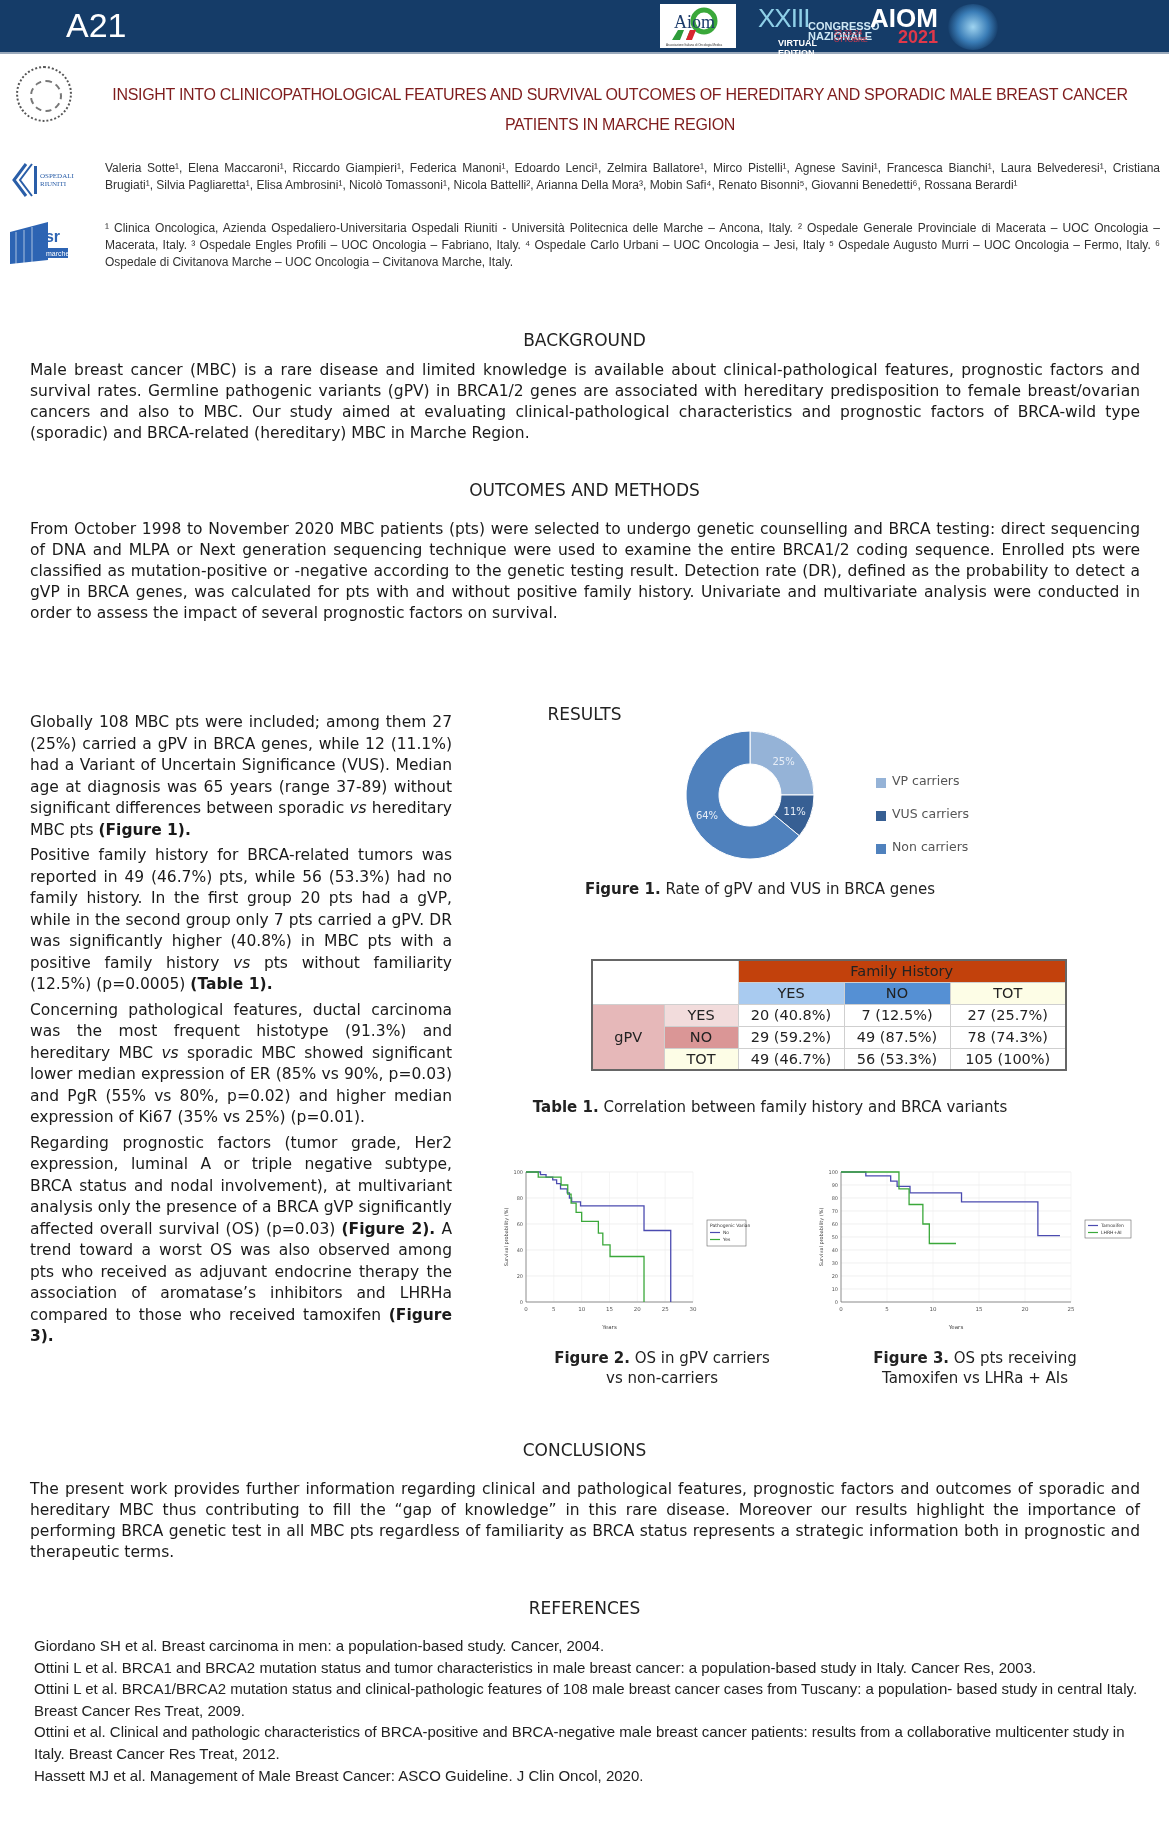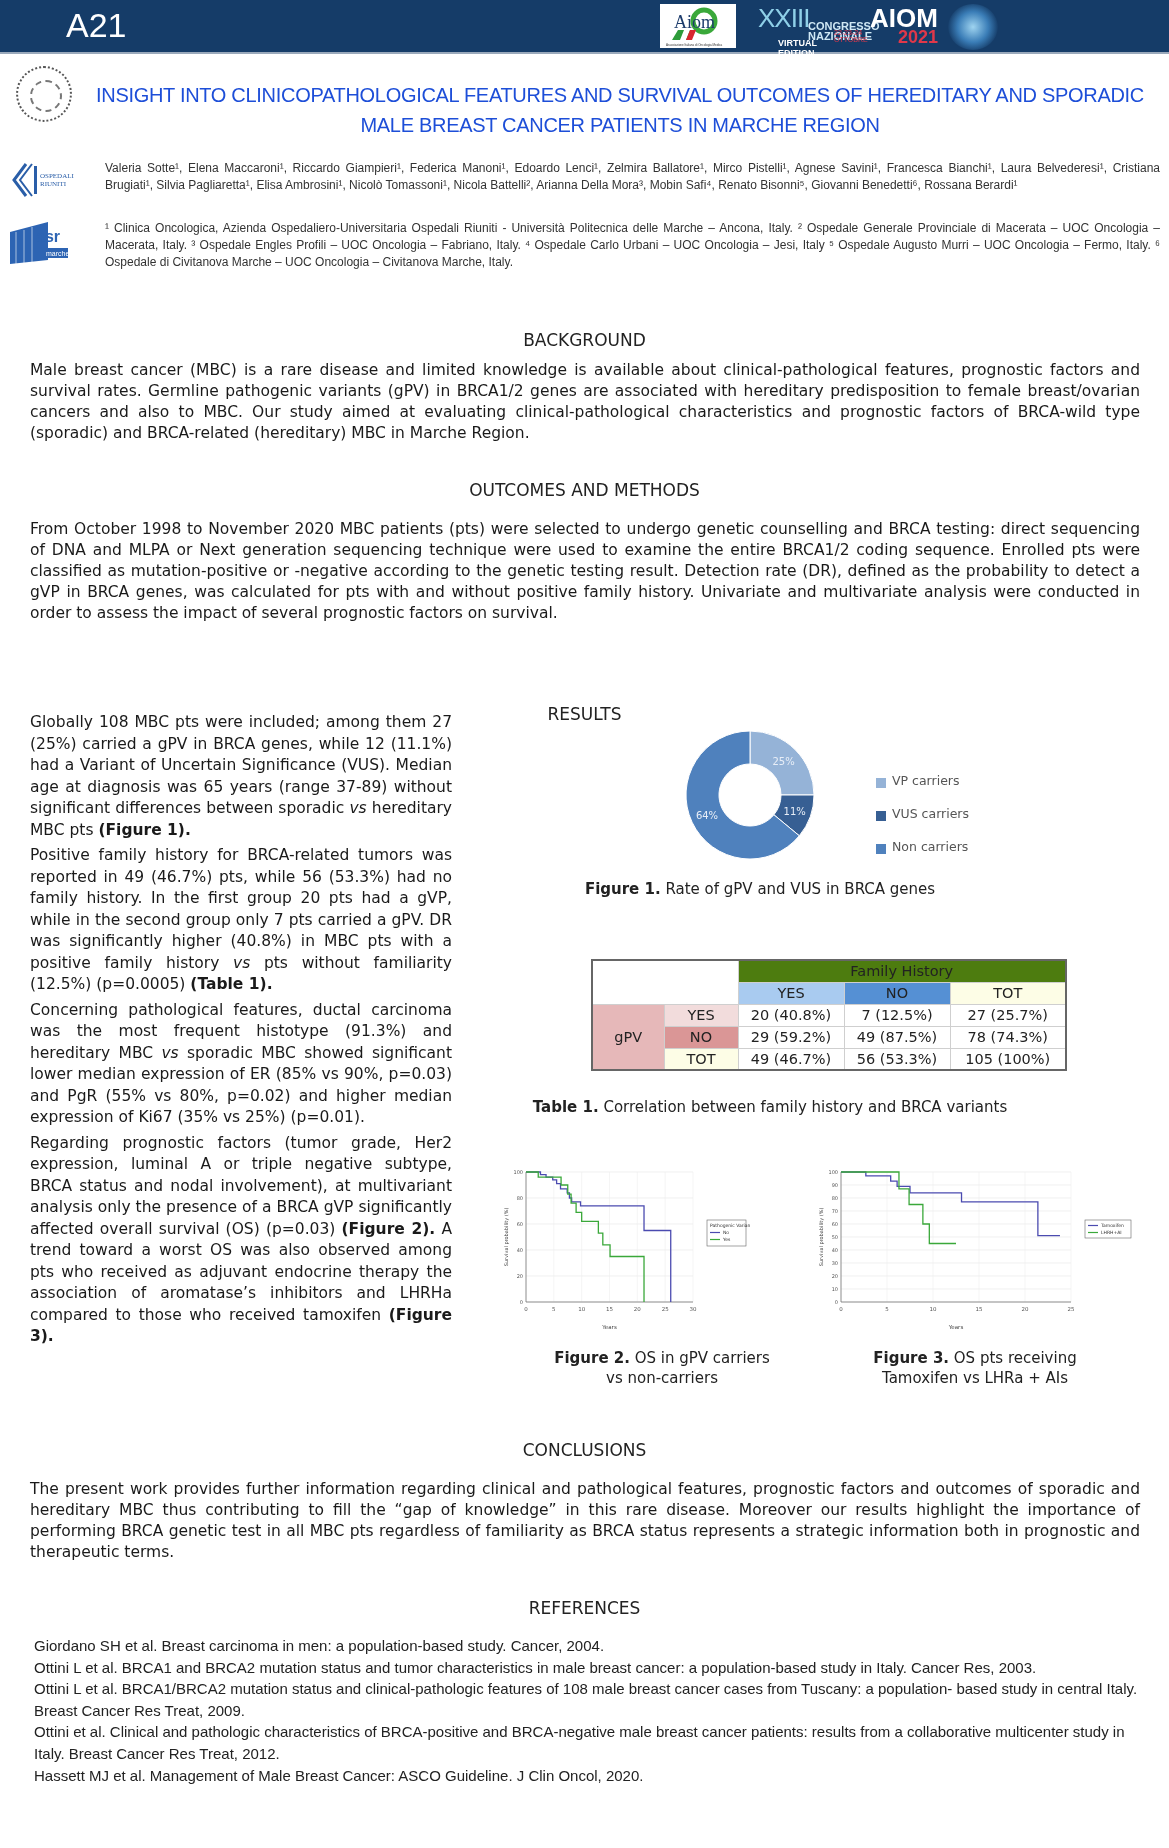--- a/index.html
+++ b/index.html
@@ -10,39 +10,39 @@
   .congress { position: absolute; left: 758px; top: 3px; height: 46px; color: #fff; font-family: "Liberation Sans", sans-serif; }
   .congress .xxiii { position: absolute; left: 0; top: 0; font-size: 26px; font-weight: normal; color: #8fd0e8; letter-spacing: -1px; }
   .congress .cn { position: absolute; left: 50px; top: 18px; font-size: 11px; line-height: 10px; font-weight: bold; color: #cfe8f5; }
   .congress .aiomtxt { position: absolute; left: 112px; top: 0; font-size: 26px; font-weight: bold; color: #ffffff; }
   .congress .dates { position: absolute; left: 76px; top: 26px; font-size: 7px; color: #e0384a; }
   .congress .year { position: absolute; left: 140px; top: 24px; font-size: 18px; font-weight: bold; color: #e0384a; }
   .congress .ve { position: absolute; left: 20px; top: 35px; font-size: 9px; font-weight: bold; color: #ffffff; }
   .globe { position: absolute; left: 948px; top: 4px; width: 50px; height: 46px; border-radius: 50%; background: radial-gradient(circle at 50% 50%, #9fd4f0 0%, #3a7db7 45%, #153c68 75%); }
   .seal { position: absolute; left: 16px; top: 66px; width: 56px; height: 56px; border-radius: 50%; border: 2px dotted #555; }
   .seal::after { content: ""; position: absolute; left: 12px; top: 12px; width: 28px; height: 28px; border-radius: 50%; border: 2px dashed #777; }
-  .title { position: absolute; left: 90px; top: 80px; width: 1060px; text-align: center; font-family: "Liberation Sans", sans-serif; font-size: 20px; line-height: 30px; color: #1d4ed8; letter-spacing: -0.3px; }
+  .title { position: absolute; left: 90px; top: 80px; width: 1060px; text-align: center; font-family: "Liberation Sans", sans-serif; font-size: 16px; line-height: 30px; color: #7f1d1d; letter-spacing: -0.3px; }
   .logo-or { position: absolute; left: 10px; top: 160px; width: 70px; height: 40px; }
   .logo-asr { position: absolute; left: 10px; top: 220px; width: 58px; height: 46px; }
   .authors { position: absolute; left: 105px; top: 160px; width: 1055px; font-family: "Liberation Sans", sans-serif; font-size: 12px; line-height: 17px; color: #333; text-align: justify; }
   .affil { position: absolute; left: 105px; top: 220px; width: 1055px; font-family: "Liberation Sans", sans-serif; font-size: 12px; line-height: 17px; color: #333; text-align: justify; }
   .sec-title { position: absolute; left: 0; width: 1169px; text-align: center; font-size: 17px; color: #222; }
   .para { position: absolute; left: 30px; width: 1110px; font-size: 15.5px; line-height: 21px; text-align: justify; color: #1a1a1a; }
   .results-col { position: absolute; left: 30px; top: 712px; width: 422px; font-size: 15.5px; line-height: 21.5px; text-align: justify; }
   .results-col p { margin-bottom: 4px; }
   .results-col b { font-weight: bold; }
   .fig1 { position: absolute; left: 680px; top: 728px; width: 300px; height: 135px; }
   .legend1 { position: absolute; left: 876px; top: 755px; font-size: 12.5px; color: #555; }
   .legend1 .li { display: flex; align-items: flex-end; height: 33px; }
   .legend1 .sw { width: 10px; height: 10px; margin-right: 6px; }
   .caption { position: absolute; font-size: 15px; color: #222; text-align: center; }
   .caption b { font-weight: bold; }
   table.t1 { position: absolute; left: 591px; top: 959px; border-collapse: collapse; font-size: 14.5px; color: #222; }
   table.t1 td { border: 1px solid #cfcfcf; text-align: center; height: 22px; padding: 0 4px; }
-  .t1 .fh { background: #4d7c0f; }
+  .t1 .fh { background: #c2410c; }
   .t1 .hy { background: #a9cbf0; }
   .t1 .hn { background: #5590d4; }
   .t1 .ht { background: #fdfde6; }
   .t1 .gpv { background: #e6b8b9; }
   .t1 .ry { background: #f2dcdc; }
   .t1 .rn { background: #da9696; }
   .t1 .rt { background: #fdfde6; }
   .t1 { border: 2px solid #666 !important; }
   .km { position: absolute; }
   .refs { position: absolute; left: 34px; top: 1635px; width: 1120px; font-family: "Liberation Sans", sans-serif; font-size: 15px; line-height: 21.6px; color: #222; }

